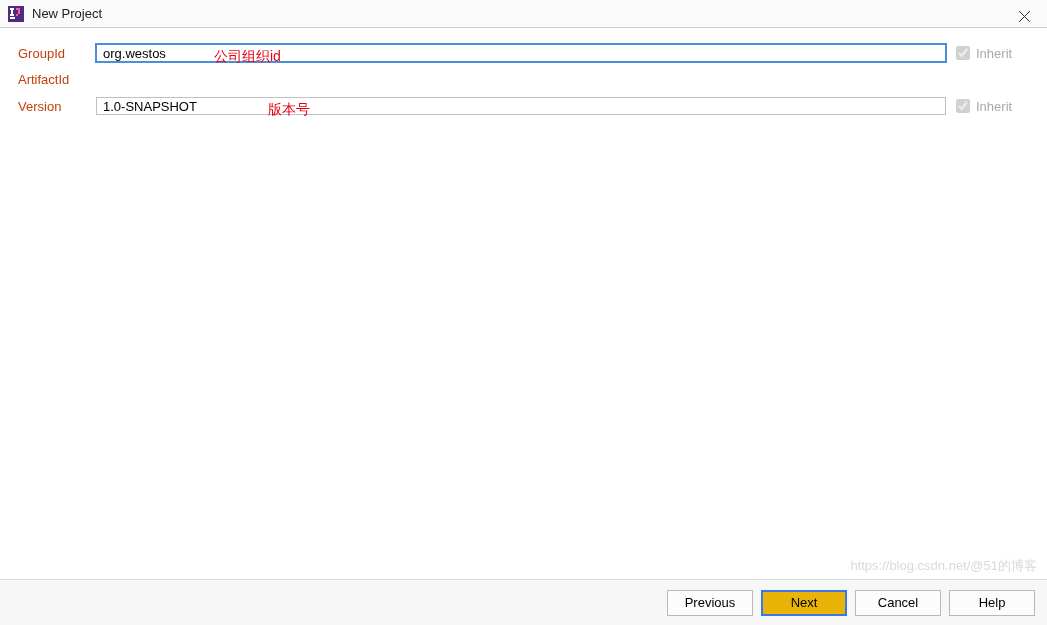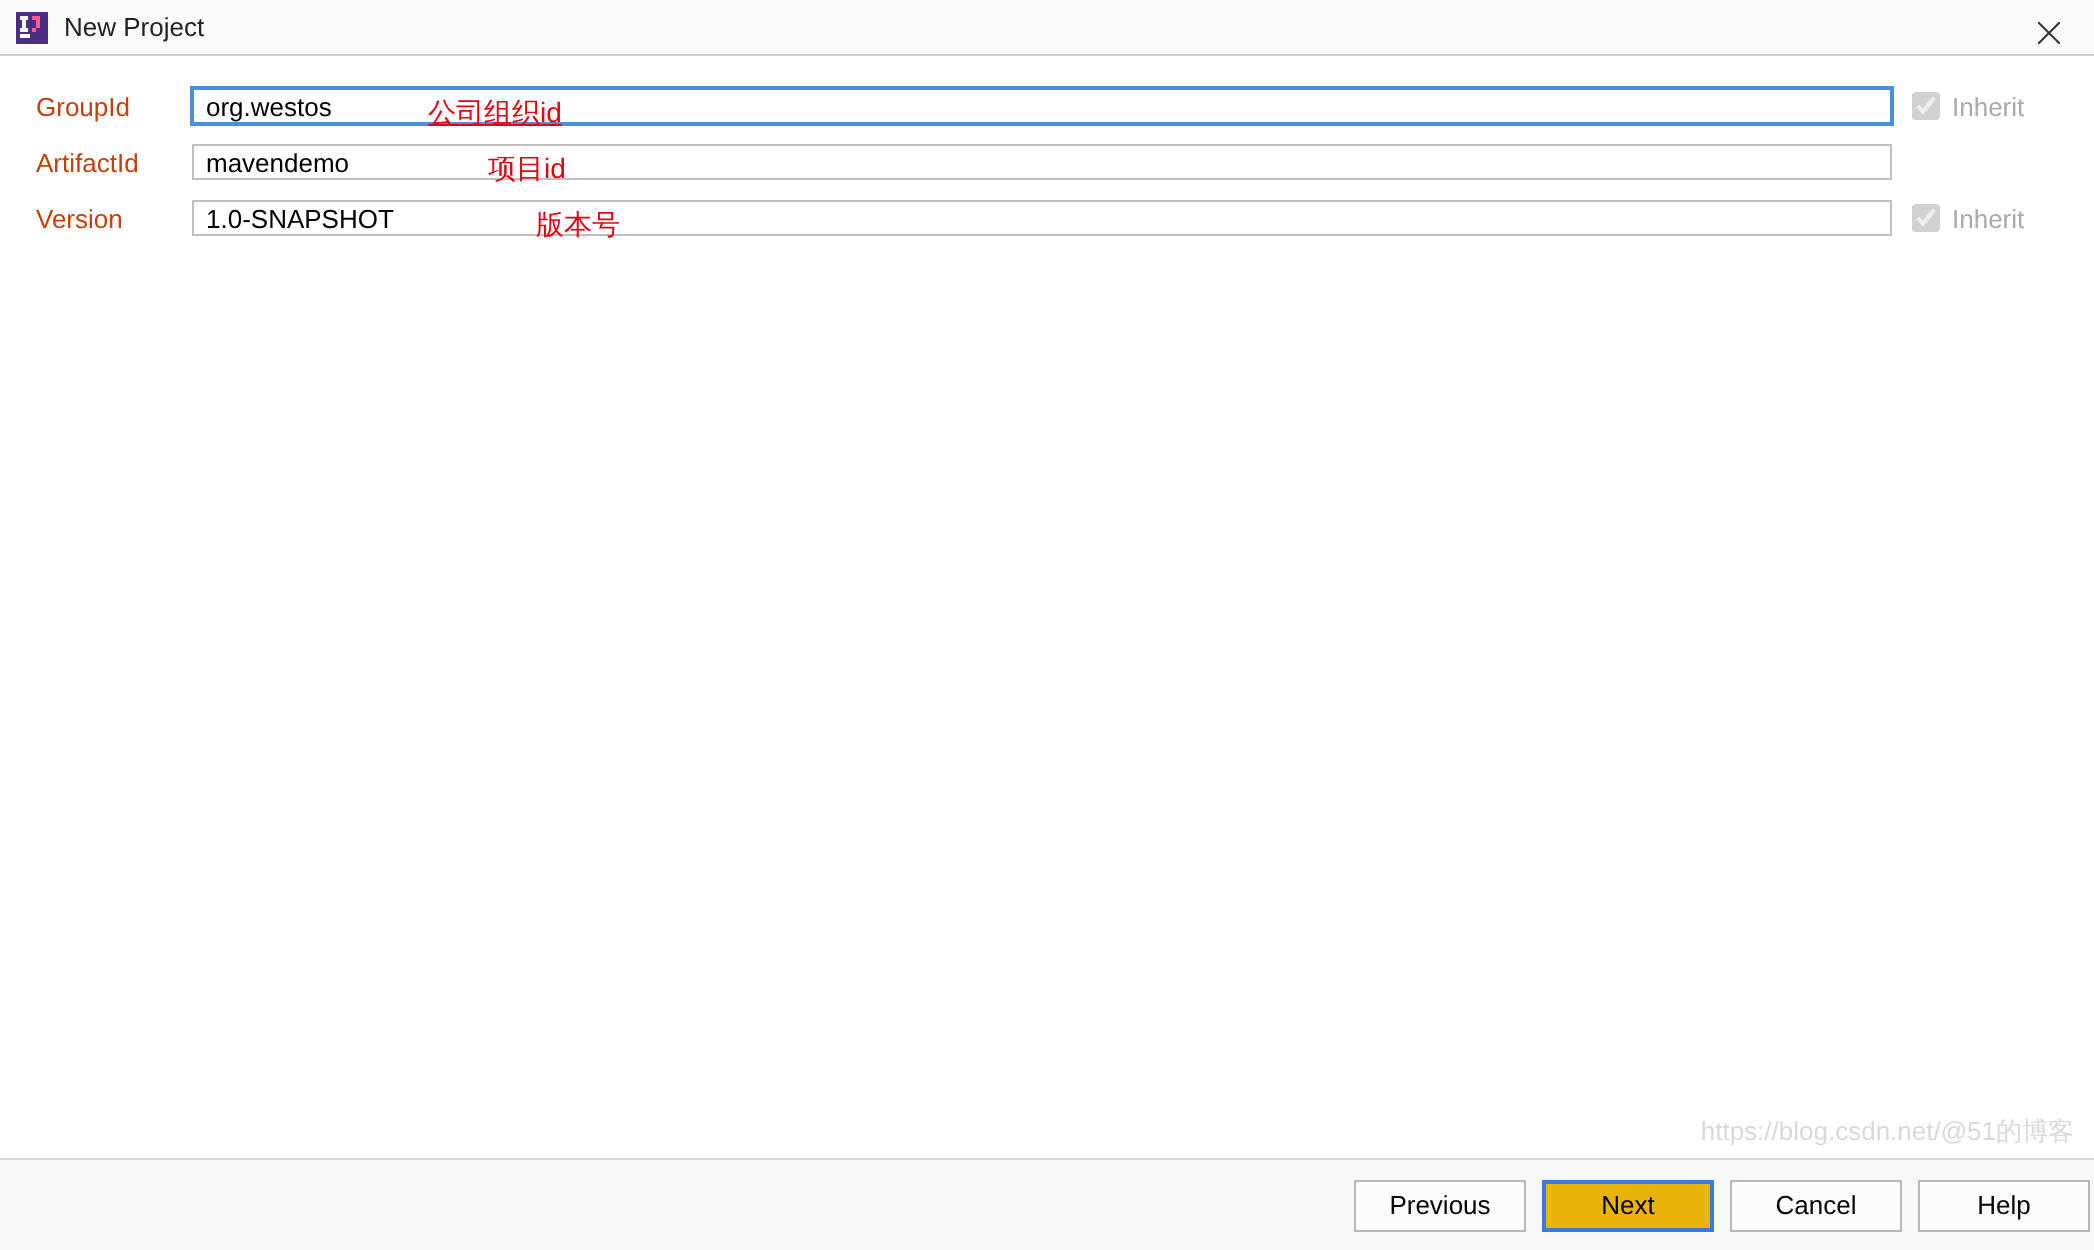--- a/index.html
+++ b/index.html
@@ -101,21 +101,21 @@
       position: absolute;
       bottom: 0;
       left: 0;
       right: 0;
       height: 46px;
       border-top: 1px solid #d8d8d8;
       background: #f7f7f7;
       display: flex;
       align-items: center;
       justify-content: flex-end;
-      padding: 0 2px;
+      padding: 0 12px;
       gap: 8px;
     }
     .footer button {
       min-width: 86px;
       height: 26px;
       font-size: 13px;
       font-family: inherit;
       background: #fcfcfc;
       border: 1px solid #b8b8b8;
       cursor: pointer;
@@ -154,34 +154,30 @@
       </svg>
   </div>
 </div>
 
 <div class="content">
 
   <div class="row">
     <div class="label">GroupId</div>
     <div class="field">
       <input type="text" class="focused" value="org.westos" style="">
-      <span class="annotation" style="left:118px;text-decoration:underline;">公司组织id</span>
+      <span class="annotation" style="left:118px;">公司组织id</span>
     </div>
     <label class="inherit-box">
       <input type="checkbox" checked="" disabled="" style="">
       <span>Inherit</span>
     </label>
   </div>
 
   <div class="row">
     <div class="label">ArtifactId</div>
-    <div class="field">
-      <input type="text" value="mavendemo" style="">
-      <span class="annotation" style="left:148px;">项目id</span>
-    </div>
   </div>
 
   <div class="row">
     <div class="label">Version</div>
     <div class="field">
       <input type="text" value="1.0-SNAPSHOT" style="">
       <span class="annotation" style="left:172px;">版本号</span>
     </div>
     <label class="inherit-box">
       <input type="checkbox" checked="" disabled="" style="">

